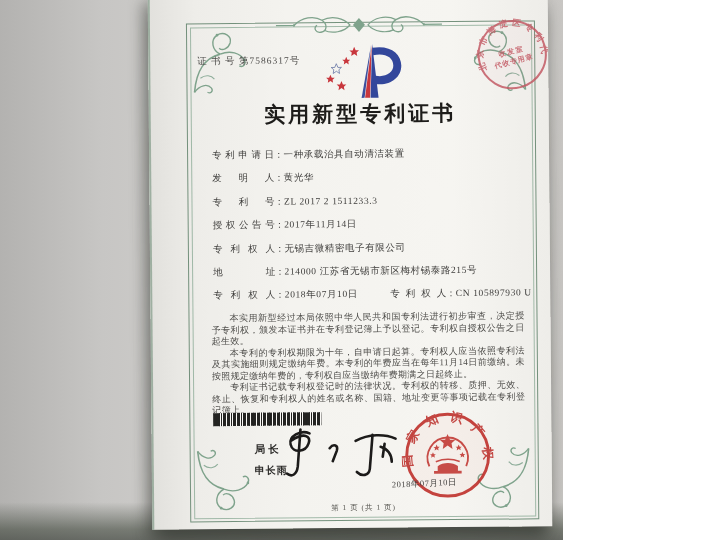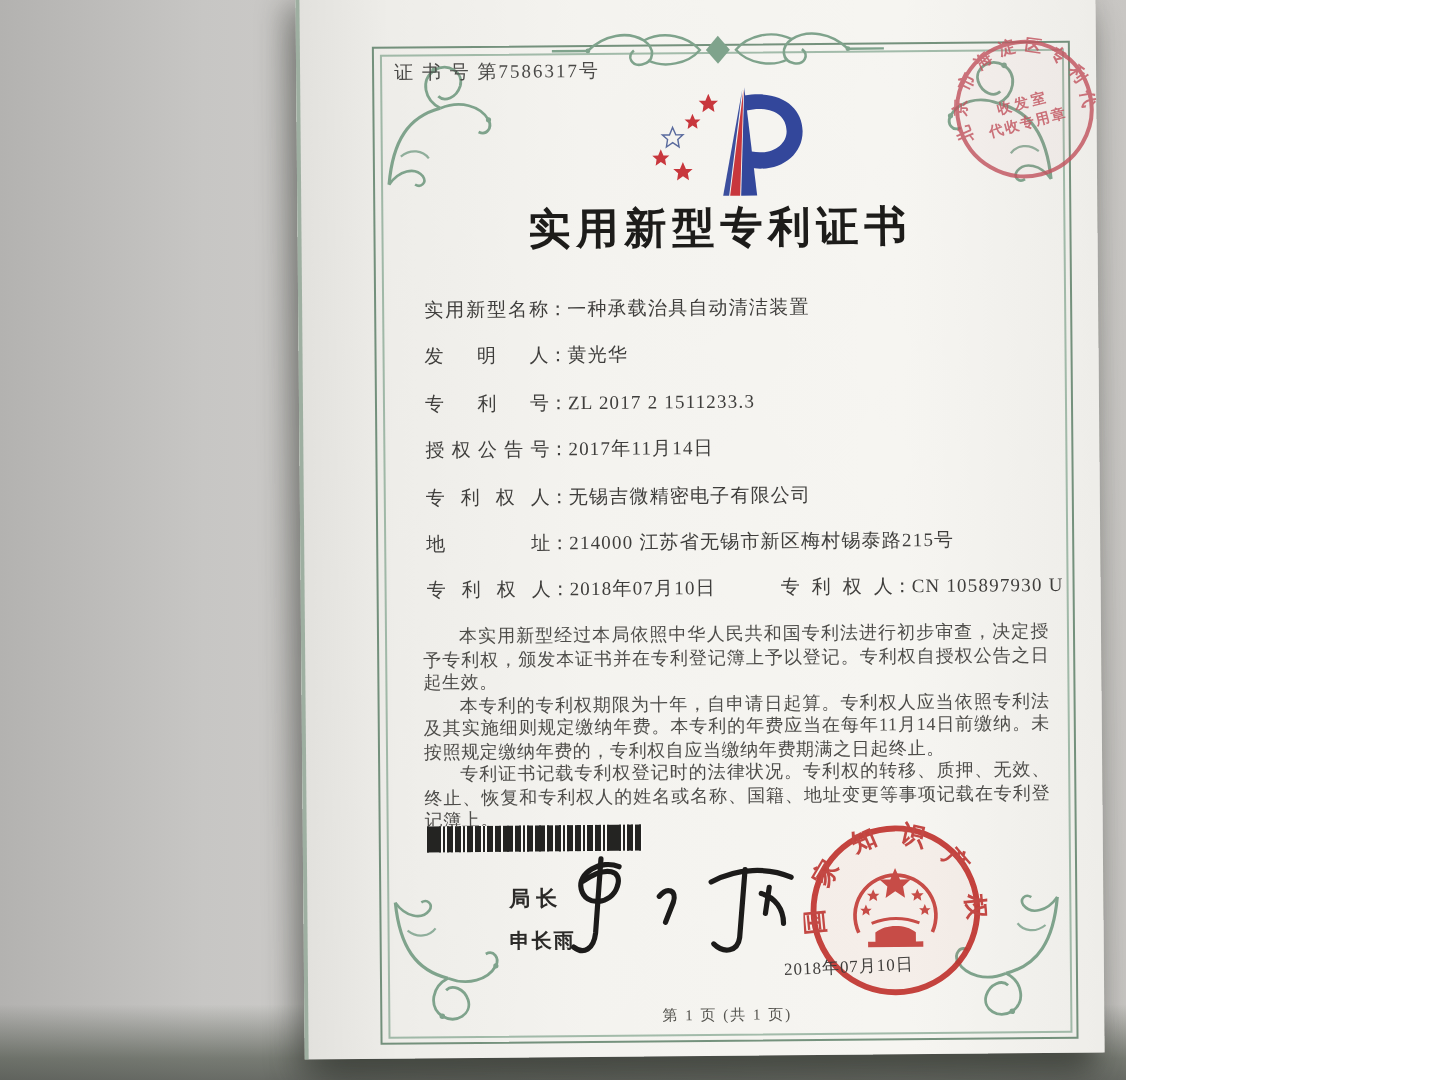--- a/index.html
+++ b/index.html
@@ -28,21 +28,21 @@
   
   .frame{
     position:absolute;left:36px;top:30px;width:347px;height:497px;
     border:1.5px solid rgba(94,128,105,0.85);
   }
   .frame::before{
     content:"";position:absolute;inset:2.5px;border:1px solid rgba(127,163,140,0.7);
   }
   .orn{position:absolute;z-index:1;}
   
-  .cert-no{position:absolute;left:47px;top:37px;font-size:9.5px;color:#4a4947;letter-spacing:1px;z-index:2;}
+  .cert-no{position:absolute;left:47px;top:62px;font-size:9.5px;color:#4a4947;letter-spacing:1px;z-index:2;}
   .logo{position:absolute;left:170px;top:50px;z-index:2;}
   .title{
     position:absolute;left:36px;top:108px;width:347px;text-align:center;
     font-size:21px;font-weight:bold;color:#1d1c1a;letter-spacing:3px;z-index:2;
   }
   .fields{position:absolute;left:61px;top:156px;width:316px;z-index:2;}
   .frow{position:relative;height:23.4px;font-size:9.5px;color:#3f3e3c;white-space:nowrap;}
   .flabel{display:inline-block;width:62px;text-align:justify;text-align-last:justify;color:#3f3e3c;}
   .fcolon{display:inline-block;}
   .fvalue{letter-spacing:0.6px;}
@@ -150,21 +150,21 @@
       <path id="agArc" d="M 17,62 A 35 35 0 1 1 83,62" fill="none"></path>
       <text font-size="10" fill="#c25560" font-family="Liberation Serif, DejaVu Serif, serif" font-weight="bold">
         <textPath href="#agArc" startOffset="2" textLength="186" lengthAdjust="spacing">北京市海淀区专利代理事务所</textPath>
       </text>
       <text x="50" y="49" text-anchor="middle" font-size="8.5" letter-spacing="2" fill="#c25560" font-weight="bold">收发室</text>
       <text x="50" y="61" text-anchor="middle" font-size="8.5" letter-spacing="1" fill="#c25560" font-weight="bold">代收专用章</text>
     </svg>
 
     <div class="fields">
       <div class="frow">
-        <span class="flabel">实用新型名称</span><span class="fcolon">：</span><span class="fvalue">一种承载治具自动清洁装置</span>
+        <span class="flabel">专利申请日</span><span class="fcolon">：</span><span class="fvalue">一种承载治具自动清洁装置</span>
       </div>
       <div class="frow">
         <span class="flabel">发明人</span><span class="fcolon">：</span><span class="fvalue">黄光华</span>
       </div>
       <div class="frow">
         <span class="flabel">专利号</span><span class="fcolon">：</span><span class="fvalue">ZL 2017 2 1511233.3</span>
       </div>
       <div class="frow">
         <span class="flabel">授权公告号</span><span class="fcolon">：</span><span class="fvalue">2017年11月14日</span>
       </div>

